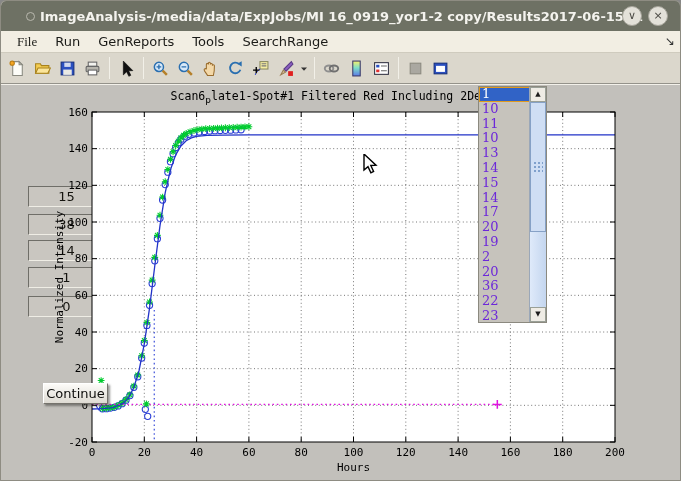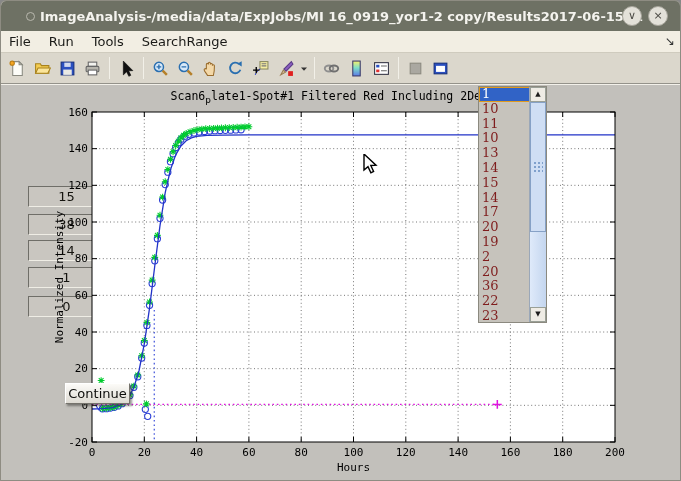--- a/index.html
+++ b/index.html
@@ -13,21 +13,21 @@
   .win-menu-circle{position:absolute;left:25px;top:11px;width:9px;height:9px;border-radius:50%;
     border:1px solid #b9b8ae;}
   .tb-btn{position:absolute;top:5px;width:20px;height:20px;border-radius:50%;
     background:#e3e1d9;border:1px solid #a7a59b;color:#4c4b45;font-size:11px;line-height:18px;
     text-align:center;font-weight:normal;}
   .tb-shade{right:40px;}
   .tb-close{right:14px;}
   .menubar{position:absolute;left:0;top:30px;width:681px;height:22px;background:#f2eee3;
     border-bottom:1px solid #cfcbbe;display:flex;align-items:center;font-size:13px;color:#1b1b18;}
   .menu-item{padding:0 9px;height:22px;line-height:22px;}
-  .menu-item:first-child{padding-left:8px;}
+  .menu-item:first-child{padding-left:16px;font-family:Liberation Serif, serif;}
   .menu-overflow{position:absolute;right:7px;top:3px;font-size:12px;color:#333;}
   .toolbar{position:absolute;left:0;top:52px;width:681px;height:31px;background:#dbd7cc;
     border-bottom:1px solid #94928a;display:flex;align-items:center;padding-left:4px;}
   .tool-btn{width:25px;height:25px;display:flex;align-items:center;justify-content:center;}
   .tool-sep{width:1px;height:22px;background:#a29e93;border-right:1px solid #f2f0e8;margin:0 4px;}
   .figure{position:absolute;left:0;top:83px;width:681px;height:398px;background:#c2c0bb;
     border-top:1px solid #f3f1ea;}
   .chart-svg{position:absolute;left:55px;top:1px;width:570px;height:392px;overflow:visible;z-index:1;}
   .param-field{position:absolute;left:27px;width:77px;height:21px;background:#c9c6c0;
     border-top:1px solid #6f6e68;border-left:1px solid #6f6e68;
@@ -39,26 +39,26 @@
     text-align:center;font-size:12.5px;color:#32312c;line-height:20px;}
   .growth-dd{position:absolute;left:33px;top:270px;width:71px;height:20px;background:#bab7b0;
     border-top:1px solid #e5e2da;border-left:1px solid #e5e2da;
     border-bottom:1px solid #76746e;border-right:1px solid #76746e;z-index:3;
     font-size:12.5px;color:#23221e;line-height:18px;padding-left:6px;}
   .growth-dd .arrow{position:absolute;right:4px;top:0;font-size:11px;color:#111;}
   .continue-btn{position:absolute;left:42px;top:298px;width:65px;height:21px;z-index:3;
     background:linear-gradient(#fcfbf8,#dedbd3);border:1px solid #75736c;
     border-top-color:#ffffff;border-left-color:#ffffff;
     box-shadow:2px 2px 2px rgba(50,50,45,.5);
-    text-align:center;font-size:13px;color:#0d0d0b;line-height:19px;margin-left:22px;}
+    text-align:center;font-size:13px;color:#0d0d0b;line-height:19px;}
   .listbox{position:absolute;left:477px;top:1px;width:69px;height:237px;background:#c6c3bc;
     border:1px solid #8b897f;z-index:5;overflow:hidden;}
   .lb-items{position:absolute;left:0;top:0;width:51px;height:100%;}
   .lb-item{height:14.8px;line-height:14.5px;font-family:"DejaVu Serif", serif;font-size:13px;
-    color:#7f1d1d;padding-left:3px;}
+    color:#6d28d9;padding-left:3px;}
   .lb-item.selected{background:#3163c6;color:#ffffff;outline:1px solid #e09a1e;outline-offset:-1px;}
   .lb-scroll{position:absolute;right:0;top:0;width:17px;height:100%;
     background:linear-gradient(to right,#dfeafa,#c4d6ef);border-left:1px solid #9aa7b8;}
   .lb-sbtn{position:absolute;left:0;width:16px;height:15px;background:#efece5;
     border:1px solid #9aa097;text-align:center;font-size:7px;line-height:13px;color:#1c1c1c;}
   .lb-up{top:0;}
   .lb-down{bottom:0;}
   .lb-thumb{position:absolute;left:0;top:15px;width:16px;height:130px;background:#cfdef4;
     border:1px solid #86a1c6;display:flex;align-items:center;justify-content:center;}
   .lb-grip{width:10px;height:12px;
@@ -74,20 +74,21 @@
     <span class="win-menu-circle"></span>
     <span>ImageAnalysis-/media/data/ExpJobs/MI 16_0919_yor1-2 copy/Results2017-06-15A1</span>
     <div class="tb-btn tb-shade">∨</div>
     <div class="tb-btn tb-close">×</div>
   </div>
 
   <div class="menubar">
     <span id="menu-items" style="display:flex;">
         <div class="menu-item">File</div>
         <div class="menu-item">Run</div>
+        <div class="menu-item">GenReports</div>
         <div class="menu-item">Tools</div>
         <div class="menu-item">SearchRange</div>
       </span>
     <span class="menu-overflow">↘</span>
   </div>
 
   <div class="toolbar" id="toolbar">
       <div class="tool-btn" style="width: 25px;">
         <svg width="17" height="17" viewBox="0 0 16 16">
           <path d="M3.5 1.5h6l3 3v10h-9z" fill="#fdfdf8" stroke="#8a8a80"></path>

